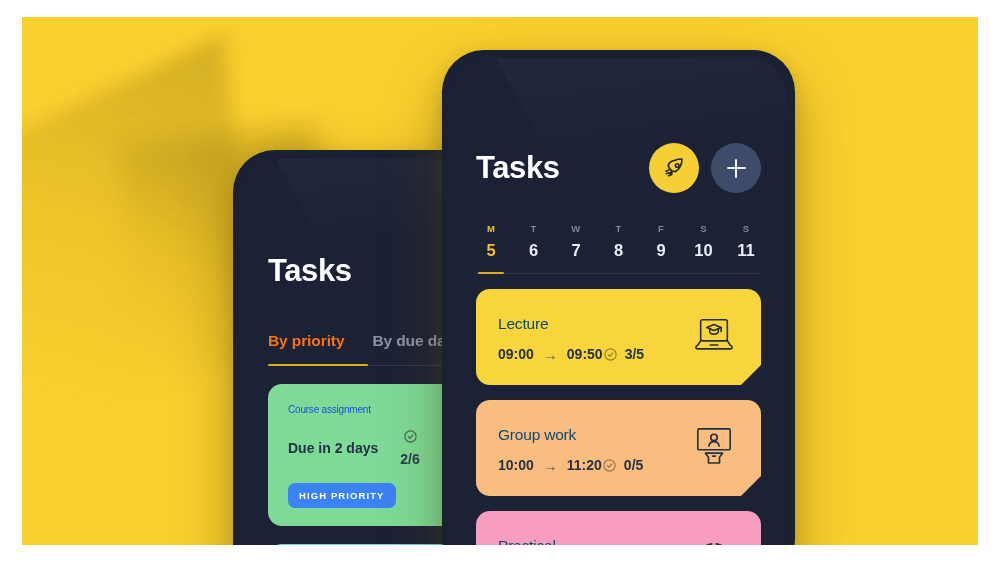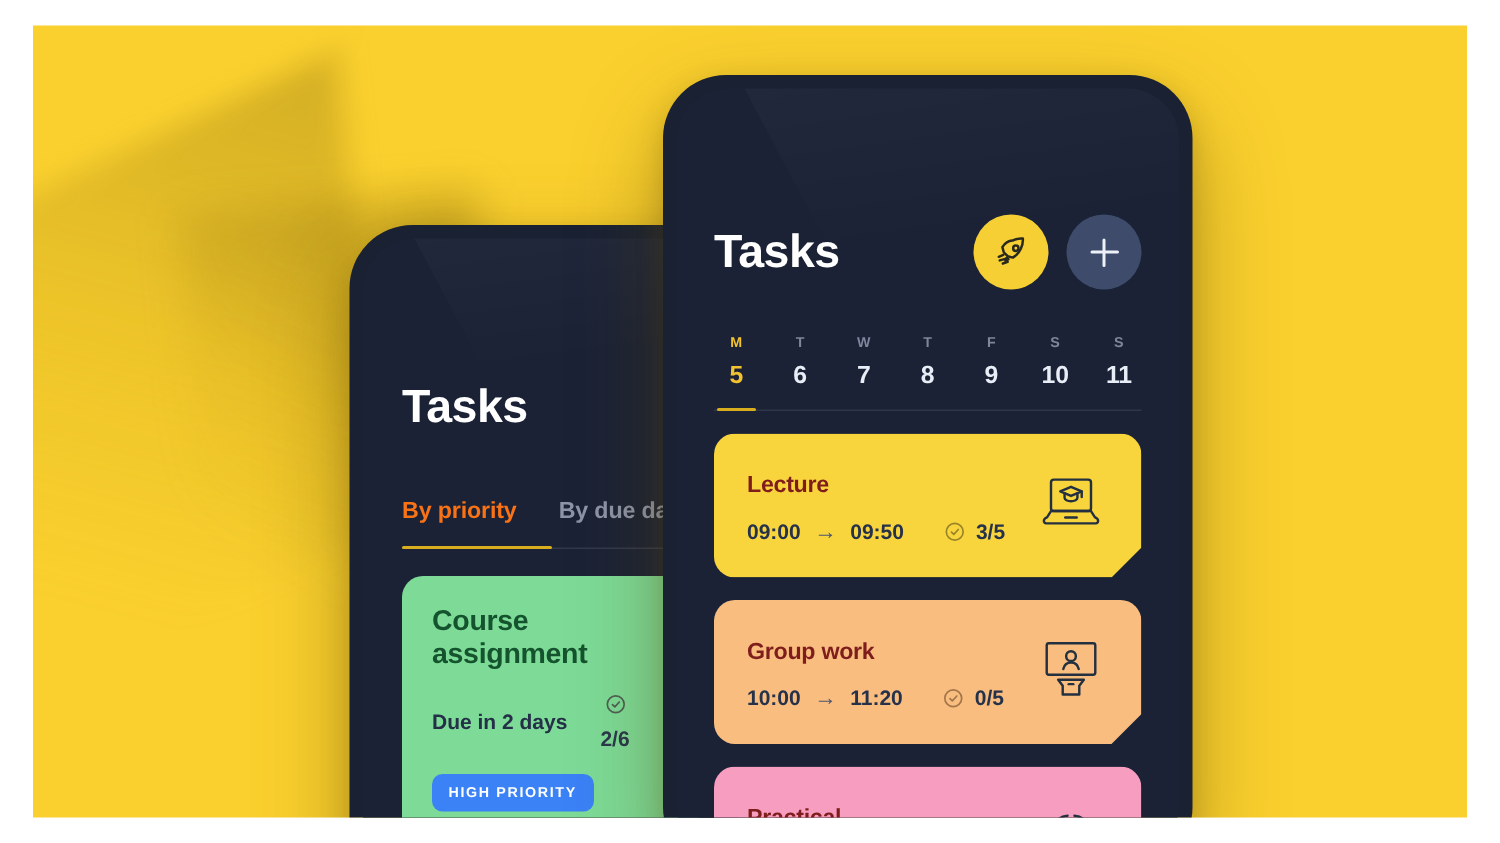--- a/index.html
+++ b/index.html
@@ -99,21 +99,21 @@
   }
 
   .tcard {
     position:relative;
     margin-top:18px;
     border-radius:14px;
     padding:20px 20px 18px;
     overflow:hidden;
   }
   .tcard-title {
-    font-size:19px; font-weight:700; color:#14532d; letter-spacing:-0.2px;
+    font-size:10px; font-weight:400; color:#1d4ed8; letter-spacing:-0.2px;
   }
   .tcard-row {
     margin-top:14px; display:flex; align-items:center; gap:22px;
     font-size:14px; font-weight:600; color:#253048; white-space:nowrap;
   }
   .tcard-meta { display:flex; align-items:center; gap:7px; opacity:.95;flex-direction:column; }
   .badge {
     display:inline-block; margin-top:16px;
     background:#3b82f6; color:#ffffff;
     font-size:9.5px; font-weight:700; letter-spacing:1.1px;
@@ -167,24 +167,24 @@
     position:relative;
     margin-top:15px;
     height:96px;
     padding:26px 22px 0;
     border-radius:14px;
     -webkit-clip-path:polygon(0 0, 100% 0, 100% calc(100% - 20px), calc(100% - 20px) 100%, 0 100%);
     clip-path:polygon(0 0, 100% 0, 100% calc(100% - 20px), calc(100% - 20px) 100%, 0 100%);
     overflow:hidden;
   }
   .ecard-title {
-    font-size:15.5px; font-weight:700; color:#7f1d1d; letter-spacing:-0.2px;
+    font-size:15.5px; font-weight:400; color:#0c4a6e; letter-spacing:-0.2px;
   }
   .ecard-row {
-    margin-top:13px; display:flex; align-items:center; gap:26px;
+    margin-top:13px; display:flex; align-items:center; 
     font-size:14px; font-weight:600; color:#26314a; white-space:nowrap;
   }
   .time { display:flex; align-items:center; gap:9px; }
   .arrow { color:#4a5571; font-size:15px; line-height:1; }
   .ecard-icon {
     position:absolute; right:24px; top:26px;
     width:46px; height:40px;
   }
   .check { display:flex; align-items:center; gap:7px; }
 

